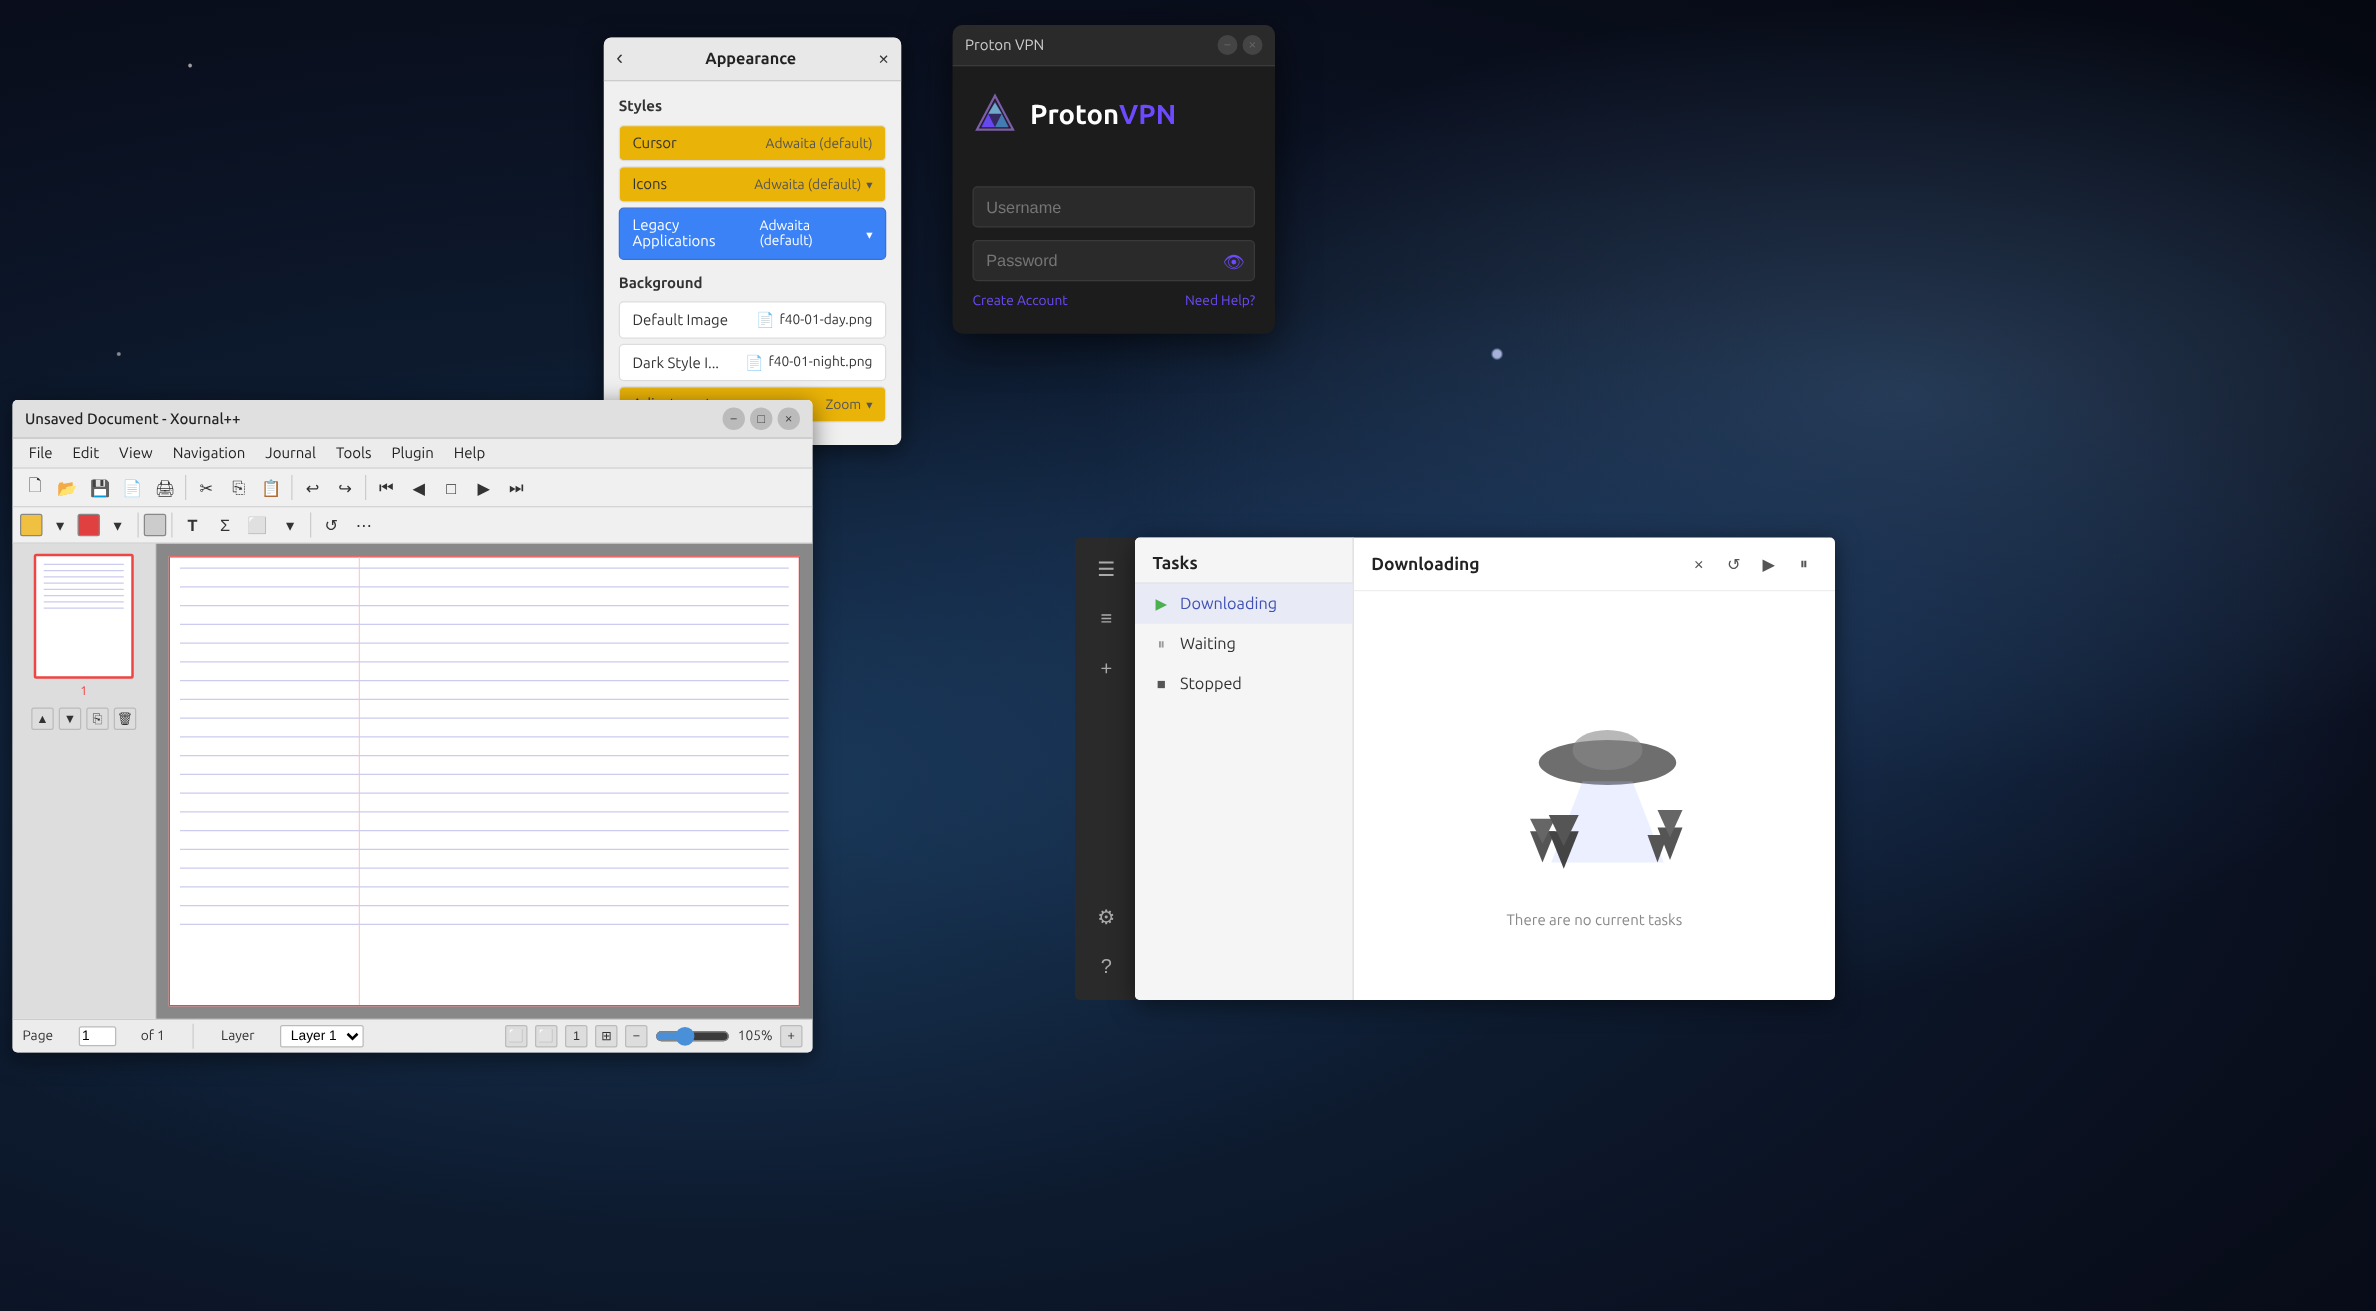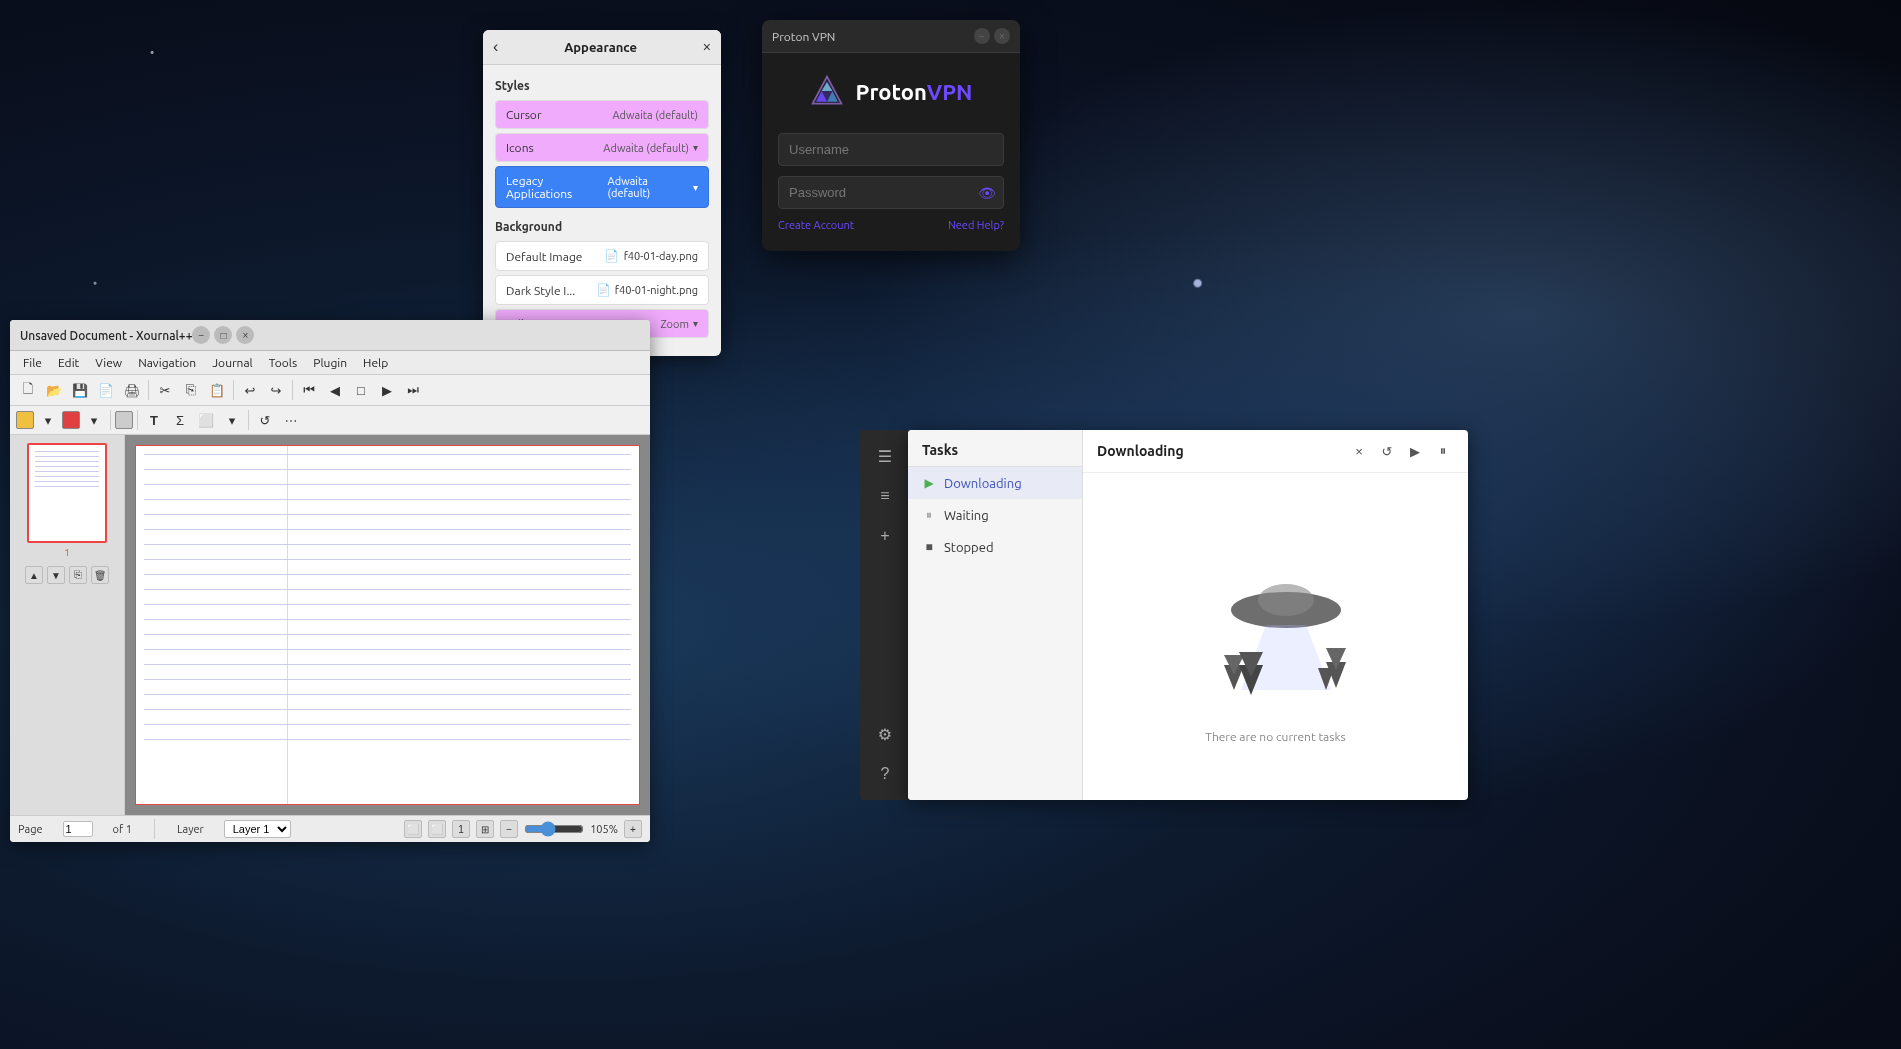--- a/index.html
+++ b/index.html
@@ -76,22 +76,21 @@
       align-items: center;
       justify-content: center;
     }
     .protonvpn-body {
       padding: 20px 16px;
     }
     .protonvpn-logo-area {
       display: flex;
       align-items: center;
       gap: 10px;
-      margin-bottom: 24px;
-      justify-content: center;
+      margin-bottom: 40px;
     }
     .proton-triangle {
       width: 36px;
       height: 36px;
     }
     .protonvpn-logo-text {
       font-size: 22px;
       font-weight: 700;
       color: #fff;
     }
@@ -196,21 +195,21 @@
       font-size: 12px;
       font-weight: 700;
       color: #333;
       margin-bottom: 8px;
     }
     .appearance-row {
       display: flex;
       align-items: center;
       justify-content: space-between;
       padding: 7px 10px;
-      background: #f0abfc;
+      background: #eab308;
       border: 1px solid #ddd;
       border-radius: 4px;
       margin-bottom: 4px;
     }
     .appearance-row.active {
       background: #3b82f6;
       border-color: #3a6fd8;
     }
     .appearance-row.active .appearance-row-label,
     .appearance-row.active .appearance-row-value {
@@ -262,20 +261,21 @@
       left: 10px;
       width: 640px;
       background: #f5f5f5;
       border-radius: 4px;
       box-shadow: 0 4px 20px rgba(0,0,0,0.5);
       overflow: hidden;
     }
     .xournal-titlebar {
       display: flex;
       align-items: center;
+      justify-content: space-between;
       padding: 6px 10px;
       background: #e0e0e0;
       border-bottom: 1px solid #bbb;
     }
     .xournal-title {
       font-size: 12px;
       color: #222;
       font-weight: 500;
     }
     .xournal-winbtns {

